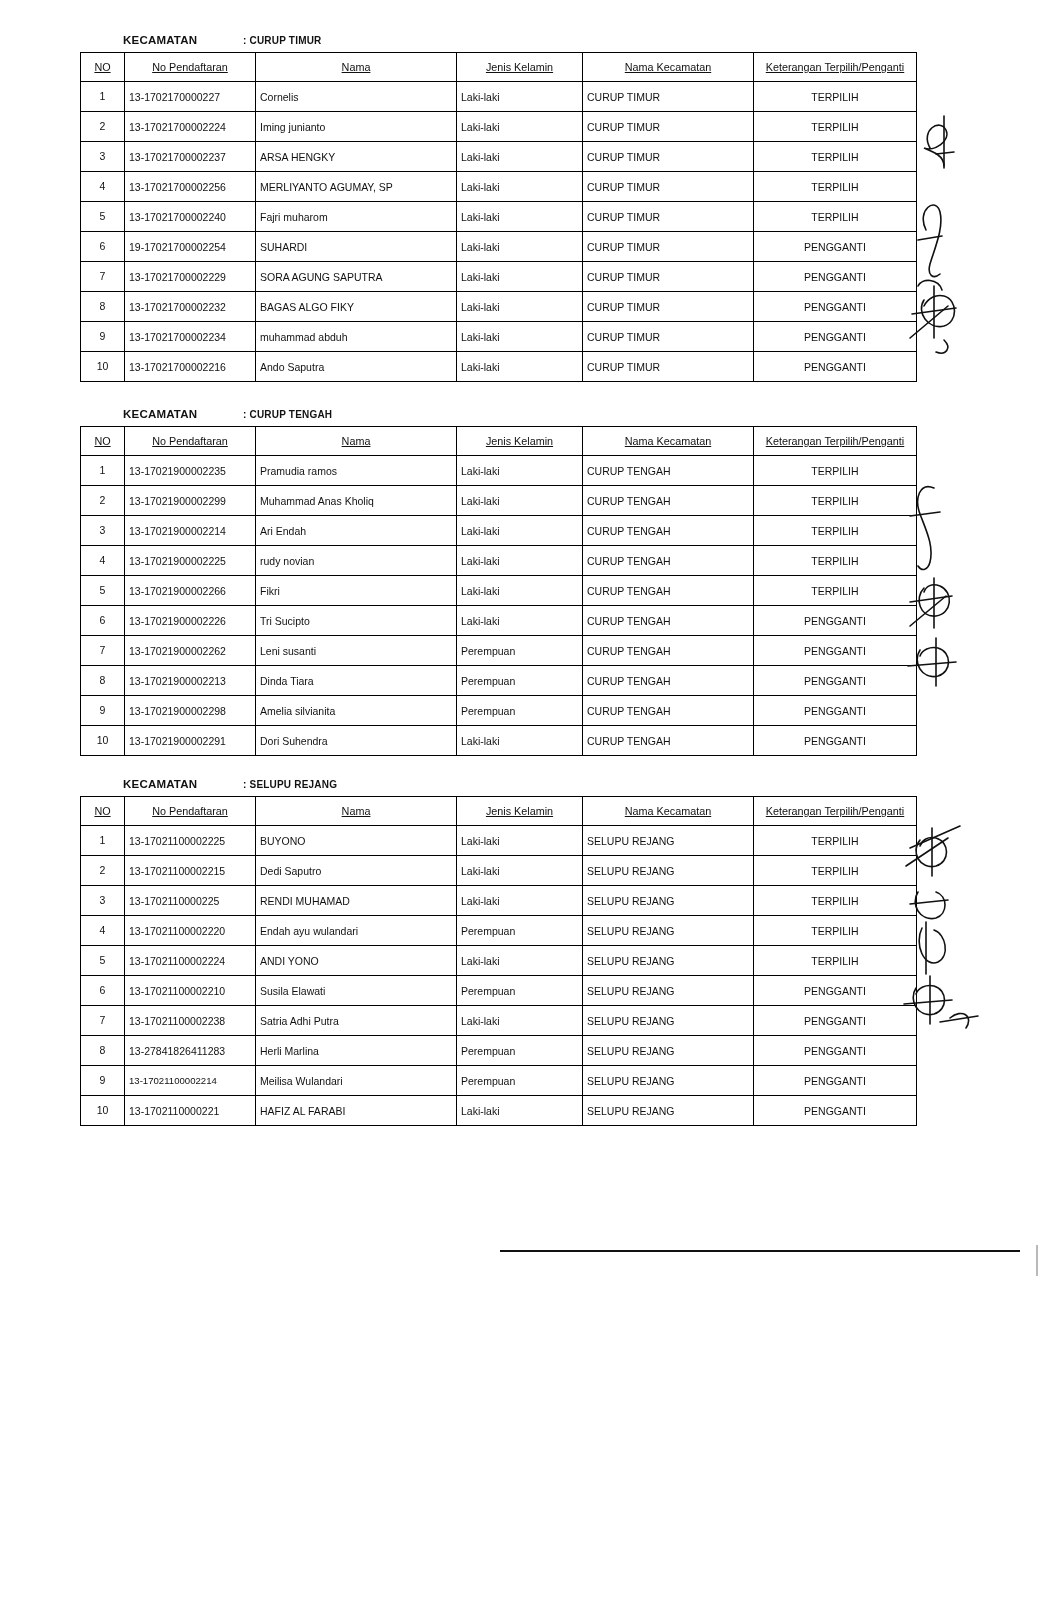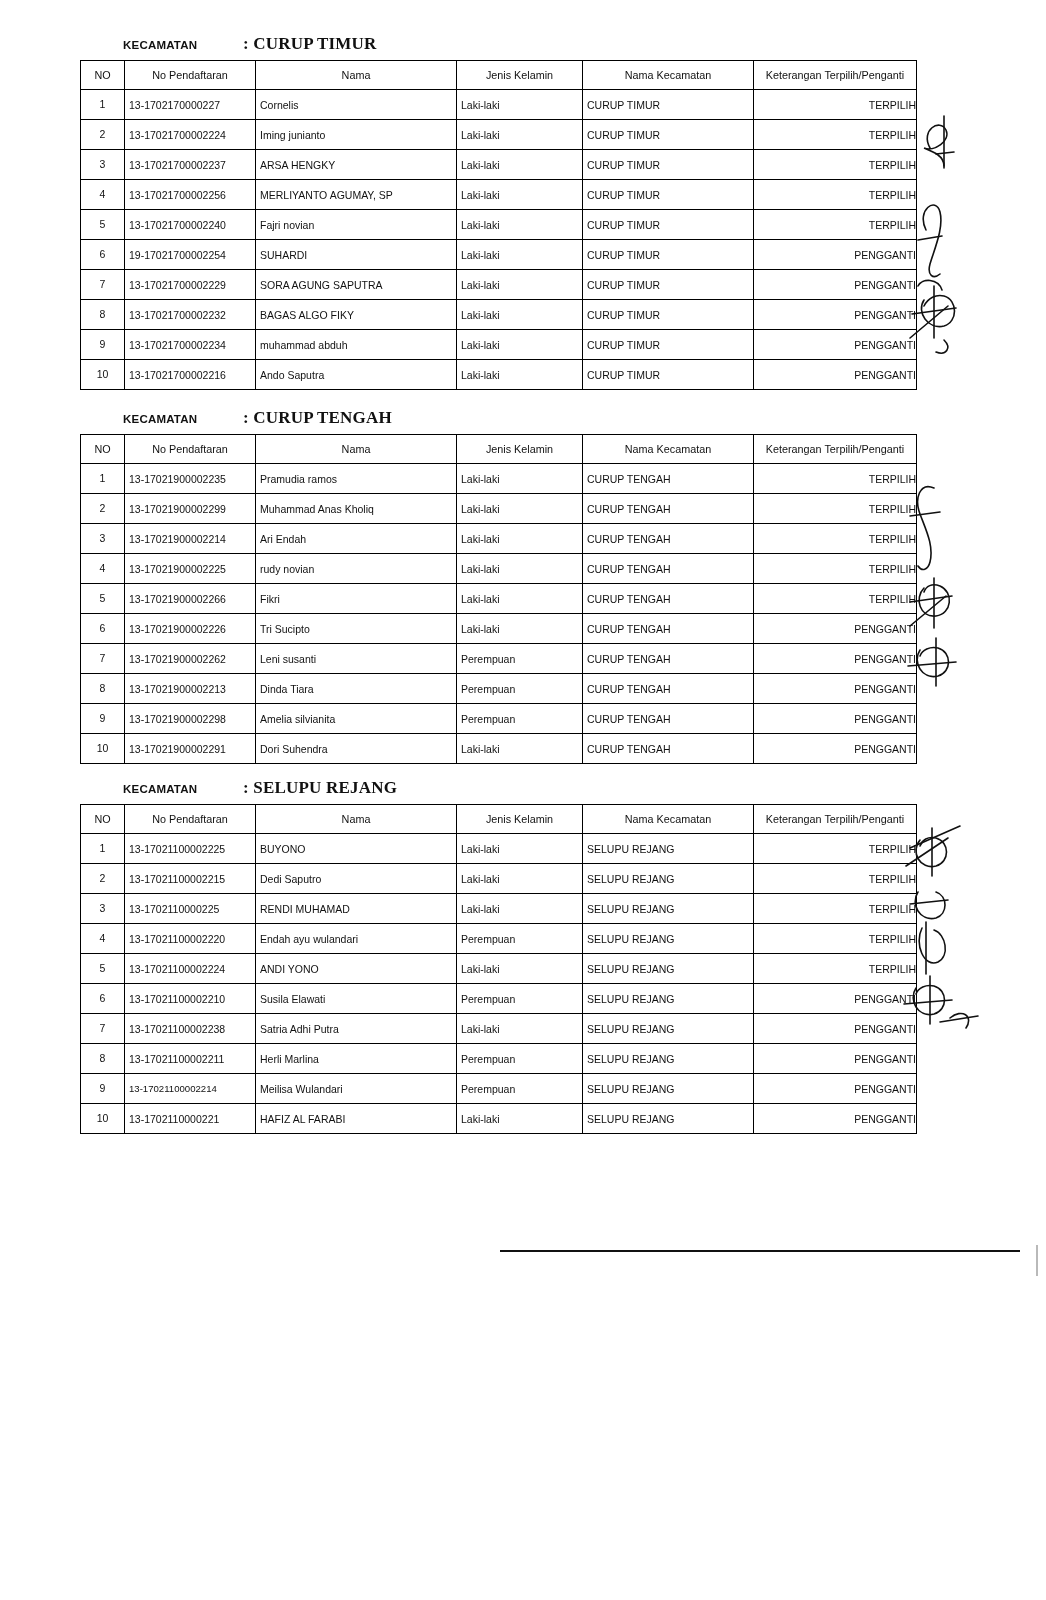--- a/index.html
+++ b/index.html
@@ -31,41 +31,41 @@
     margin-bottom: 6px;
     padding-left: 43px;
   }
   .sec-head .k-label {
     font-size: 11.5px;
     font-weight: bold;
     letter-spacing: 0.2px;
     width: 120px;
   }
   .sec-head .k-value {
-    font-size: 17px;
+    font-size: 10px;
     font-weight: bold;
     letter-spacing: 0.2px;
-    font-family: Liberation Serif, serif;
   }
   table.t {
     border-collapse: collapse;
     width: 830px;
     table-layout: fixed;
   }
   table.t th, table.t td {
     border: 1px solid #000;
     font-size: 10.5px;
     padding: 0;
     vertical-align: middle;
   }
   table.t thead th {
     height: 28px;
     text-align: center;
     font-weight: normal;
     font-size: 10.8px;
+    text-decoration: underline;
   }
   table.t tbody td {
     height: 27px;
   }
   .c-no {
     width: 43px;
     text-align: center;
   }
   .c-reg {
     width: 130px;
@@ -79,21 +79,21 @@
   .c-jk {
     width: 125px;
     padding-left: 4px !important;
   }
   .c-kec {
     width: 170px;
     padding-left: 4px !important;
   }
   .c-ket {
     width: 162px;
-    text-align: right;
+    text-align: center;
   }
   td.c-no {
     font-size: 10px;
     vertical-align: bottom;
     padding-bottom: 2px !important;
   }
   .sig {
     position: absolute;
     pointer-events: none;
   }
@@ -165,21 +165,21 @@
             <td class="c-no">4</td>
             <td class="c-reg">13-17021700002256</td>
             <td class="c-nama">MERLIYANTO AGUMAY, SP</td>
             <td class="c-jk">Laki-laki</td>
             <td class="c-kec">CURUP TIMUR</td>
             <td class="c-ket">TERPILIH</td>
           </tr>
         <tr>
             <td class="c-no">5</td>
             <td class="c-reg">13-17021700002240</td>
-            <td class="c-nama">Fajri novian</td>
+            <td class="c-nama">Fajri muharom</td>
             <td class="c-jk">Laki-laki</td>
             <td class="c-kec">CURUP TIMUR</td>
             <td class="c-ket">TERPILIH</td>
           </tr>
         <tr>
             <td class="c-no">6</td>
             <td class="c-reg">19-17021700002254</td>
             <td class="c-nama">SUHARDI</td>
             <td class="c-jk">Laki-laki</td>
             <td class="c-kec">CURUP TIMUR</td>
@@ -390,21 +390,21 @@
         <tr>
             <td class="c-no">7</td>
             <td class="c-reg">13-17021100002238</td>
             <td class="c-nama">Satria Adhi Putra</td>
             <td class="c-jk">Laki-laki</td>
             <td class="c-kec">SELUPU REJANG</td>
             <td class="c-ket">PENGGANTI</td>
           </tr>
         <tr>
             <td class="c-no">8</td>
-            <td class="c-reg">13-17021100002211</td>
+            <td class="c-reg">13-27841826411283</td>
             <td class="c-nama">Herli Marlina</td>
             <td class="c-jk">Perempuan</td>
             <td class="c-kec">SELUPU REJANG</td>
             <td class="c-ket">PENGGANTI</td>
           </tr>
         <tr>
             <td class="c-no">9</td>
             <td class="c-reg" style="font-size:9.6px;">13-17021100002214</td>
             <td class="c-nama">Meilisa Wulandari</td>
             <td class="c-jk">Perempuan</td>

